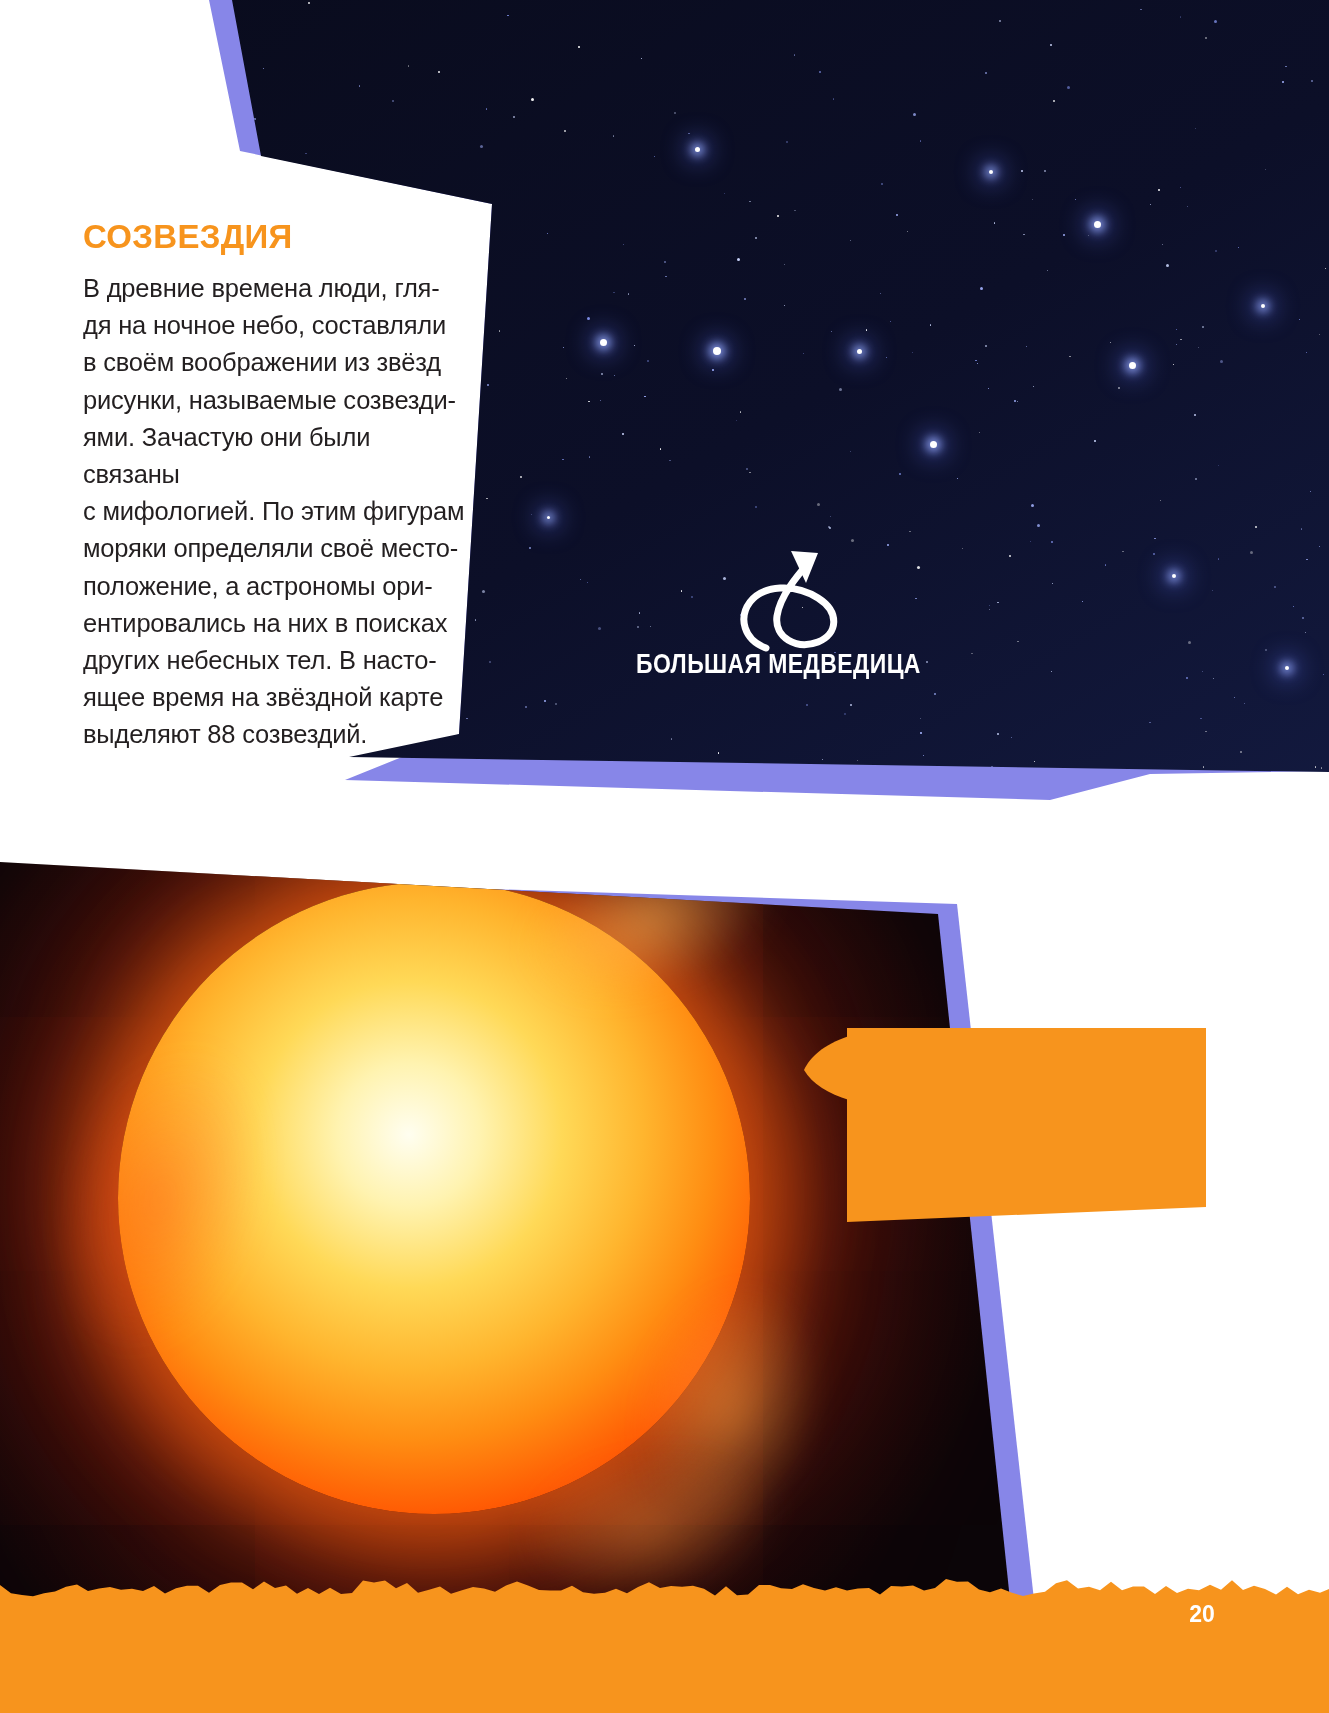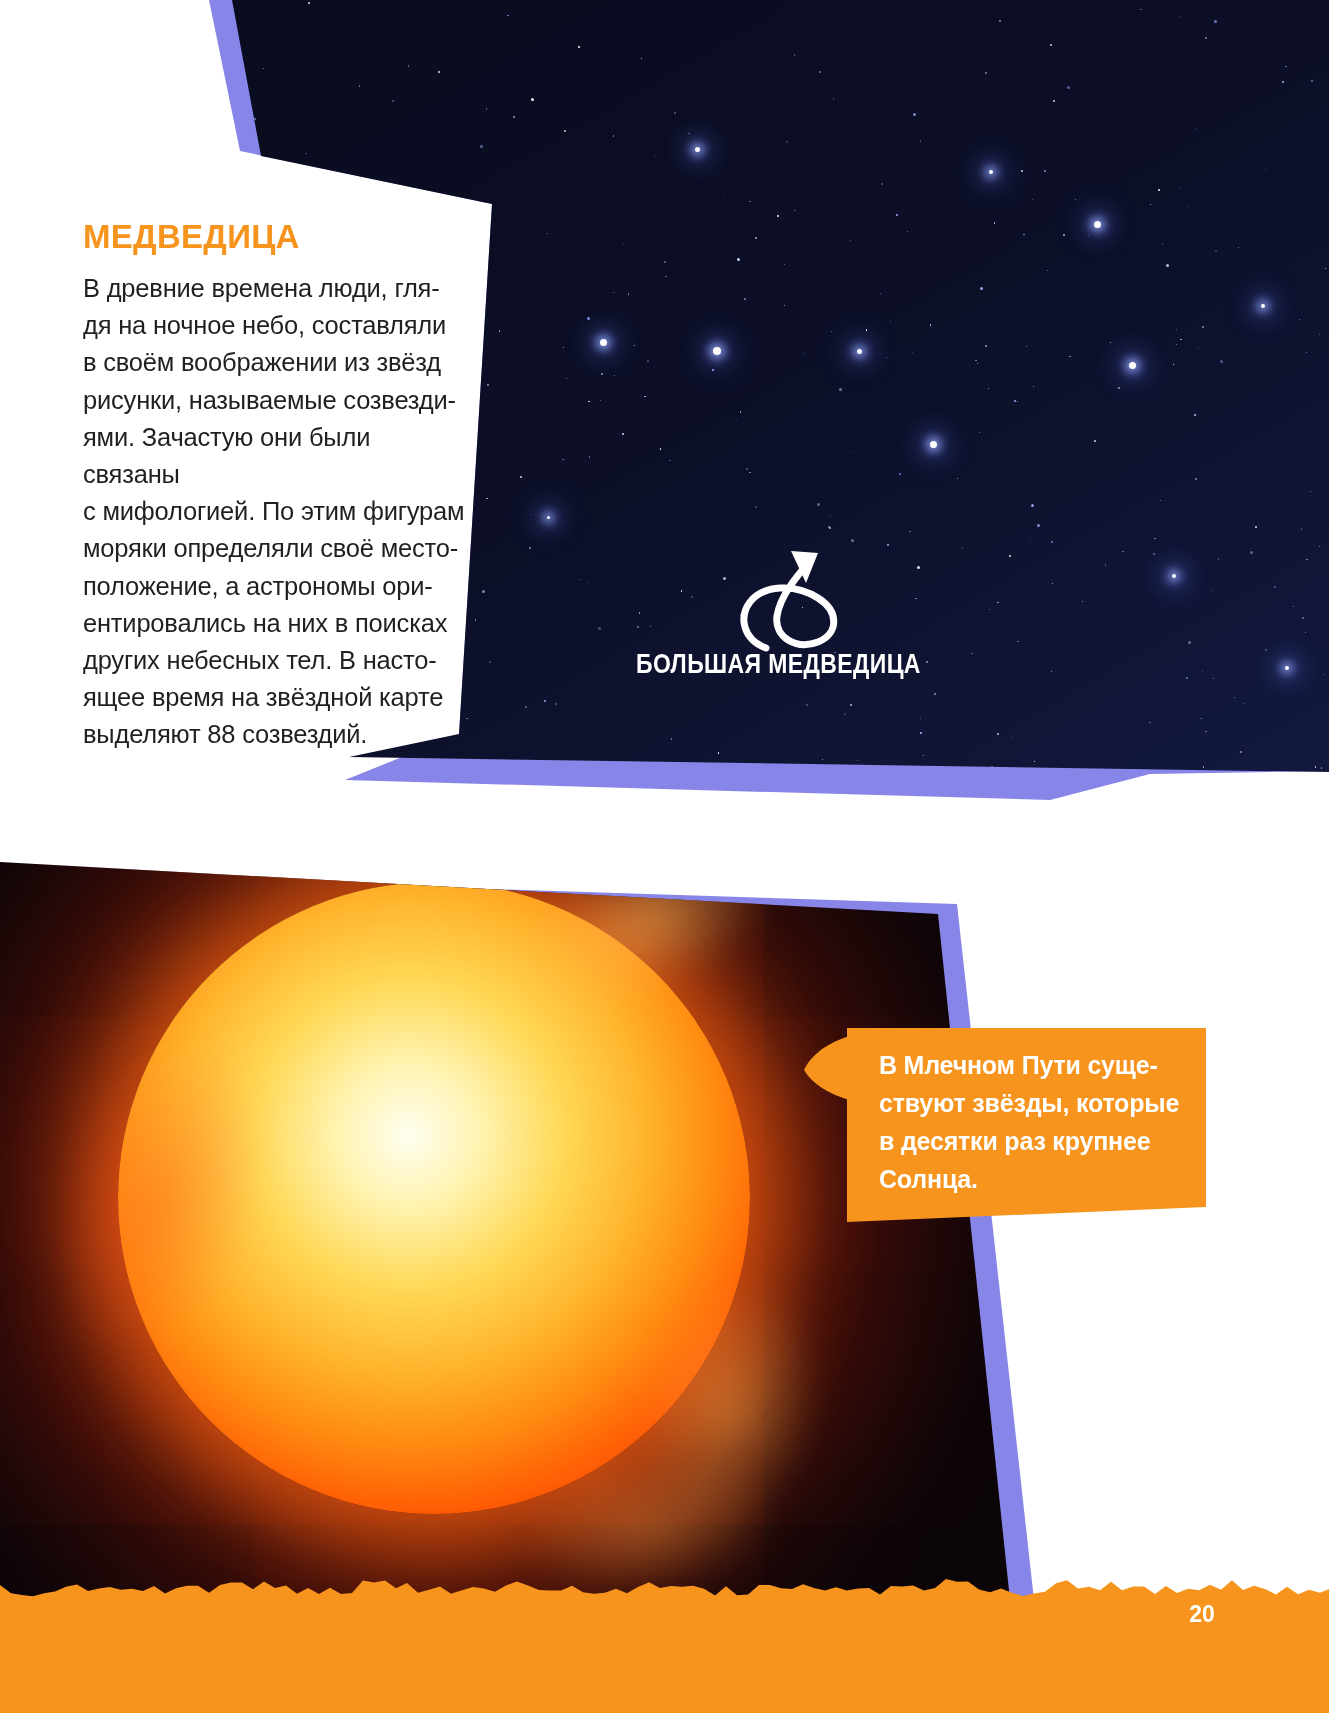--- a/index.html
+++ b/index.html
@@ -402,21 +402,21 @@
         <span class="bright-star" style="left: 1285px; top: 666px; width: 4px; height: 4px;"></span>
       </div>
     <svg class="arrow-svg" viewBox="0 0 1329 1713">
       <path d="M 766 648 C 744 640 738 618 750 602 C 763 585 795 583 818 598 C 840 612 838 634 818 642 C 797 650 774 638 777 616 C 780 596 797 576 810 561" fill="none" stroke="#ffffff" stroke-width="7" stroke-linecap="round"></path>
       <path d="M 818 553 L 791 551 L 806 583 Z" fill="#ffffff"></path>
     </svg>
     <div class="sky-label">БОЛЬШАЯ МЕДВЕДИЦА</div>
   </div>
 
   <div class="article">
-    <h1 style="color: rgb(247, 148, 29);">МЕДВЕДИЦА</h1>
+    <h1 style="color: rgb(247, 148, 29);">СОЗВЕЗДИЯ</h1>
     <div class="body" style="color: rgb(35, 31, 32);">В древние времена люди, гля-
 дя на ночное небо, составляли
 в своём воображении из звёзд
 рисунки, называемые созвезди-
 ями. Зачастую они были связаны
 с мифологией. По этим фигурам
 моряки определяли своё место-
 положение, а астрономы ори-
 ентировались на них в поисках
 других небесных тел. В насто-
@@ -432,19 +432,15 @@
     <div class="wisp w2"></div>
     <div class="wisp w3"></div>
     <div class="wisp w4"></div>
   </div>
 
   <svg class="overlay" viewBox="0 0 1329 1713">
     <path id="bubble-body" d="M 847 1028 L 1206 1028 L 1206 1207 L 847 1222 Z" fill="#f7941d"></path>
     <path id="bubble-tail" d="M 849 1036 C 823 1045 810 1057 804 1070 C 812 1084 829 1094 849 1100 Z" fill="#f7941d"></path>
     <path id="torn" d="M 0 1713 L 0 1591 L 0 1584.9 L 11 1593.2 L 22 1594.9 L 33 1596.3 L 44 1593.2 L 55 1591.5 L 66 1586.8 L 77 1584.5 L 88 1590.9 L 99 1588.5 L 110 1587.1 L 121 1589.8 L 132 1588.8 L 143 1591.0 L 154 1585.9 L 165 1593.6 L 176 1588.3 L 187 1585.8 L 198 1585.8 L 209 1592.8 L 220 1584.9 L 231 1582.5 L 242 1582.5 L 253 1589.3 L 264 1581.4 L 275 1588.0 L 286 1585.6 L 297 1593.8 L 308 1588.1 L 319 1594.0 L 330 1587.8 L 341 1593.9 L 352 1592.9 L 363 1580.6 L 374 1582.5 L 385 1580.6 L 396 1588.2 L 407 1583.1 L 418 1592.7 L 429 1589.8 L 440 1586.6 L 451 1593.7 L 462 1590.2 L 473 1586.9 L 484 1588.5 L 495 1591.8 L 506 1585.4 L 517 1581.5 L 528 1585.4 L 539 1589.9 L 550 1590.5 L 561 1590.5 L 572 1585.7 L 583 1592.2 L 594 1593.8 L 605 1592.7 L 616 1588.7 L 627 1593.3 L 638 1587.1 L 649 1582.3 L 660 1588.0 L 671 1586.1 L 682 1586.8 L 693 1585.7 L 704 1588.8 L 715 1595.4 L 726 1586.2 L 737 1595.3 L 748 1594.4 L 759 1584.9 L 770 1585.0 L 781 1588.2 L 792 1589.0 L 803 1584.3 L 814 1588.0 L 825 1590.6 L 836 1587.2 L 847 1590.4 L 858 1588.6 L 869 1588.0 L 880 1594.5 L 891 1586.1 L 902 1586.6 L 913 1585.6 L 924 1590.5 L 935 1588.0 L 946 1579.1 L 957 1581.8 L 968 1581.5 L 979 1589.4 L 990 1592.2 L 1001 1588.5 L 1012 1592.8 L 1023 1595.9 L 1034 1593.5 L 1045 1591.7 L 1056 1583.3 L 1067 1580.3 L 1078 1588.6 L 1089 1586.8 L 1100 1590.2 L 1111 1581.7 L 1122 1590.3 L 1133 1586.6 L 1144 1586.5 L 1155 1594.0 L 1166 1586.1 L 1177 1593.1 L 1188 1588.8 L 1199 1590.3 L 1210 1584.7 L 1221 1589.8 L 1232 1580.3 L 1243 1590.0 L 1254 1585.7 L 1265 1588.9 L 1276 1594.5 L 1287 1586.8 L 1298 1594.2 L 1309 1589.7 L 1320 1592.7 L 1329 1589 L 1329 1713 Z" fill="#f7941d"></path>
   </svg>
-  <div class="callout-text">В Млечном Пути суще-
-ствуют звёзды, которые
-в десятки раз крупнее
-Солнца.</div>
   <div class="page-number">20</div>
 
 </div>
 
 </body></html>

